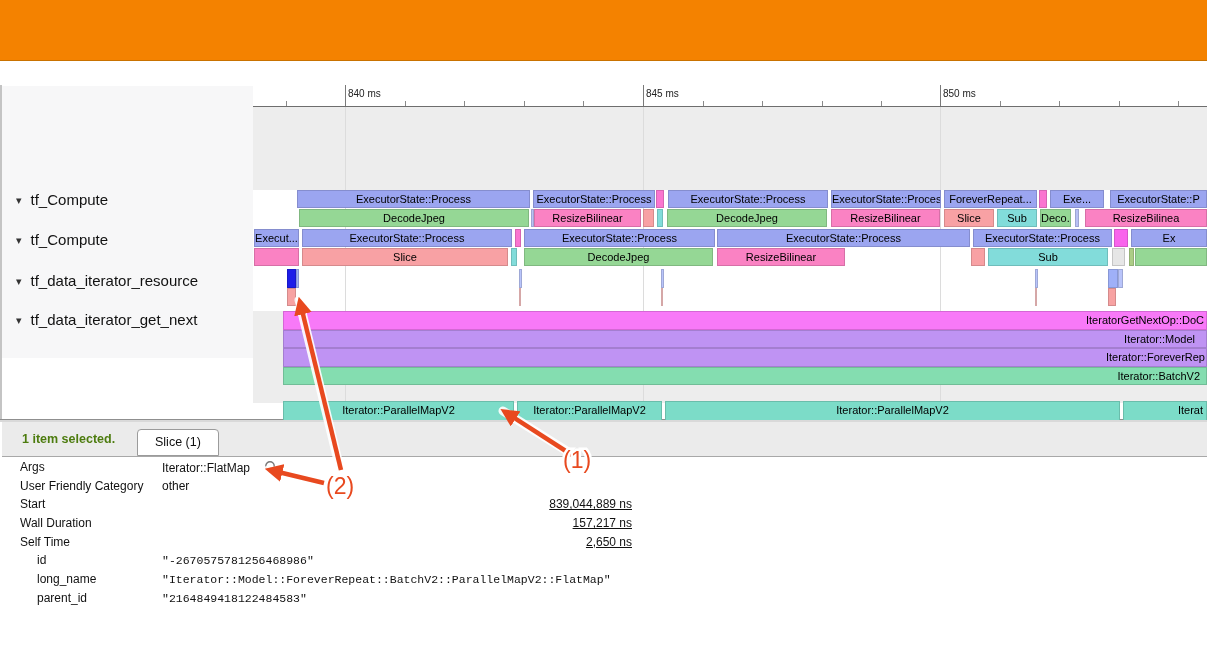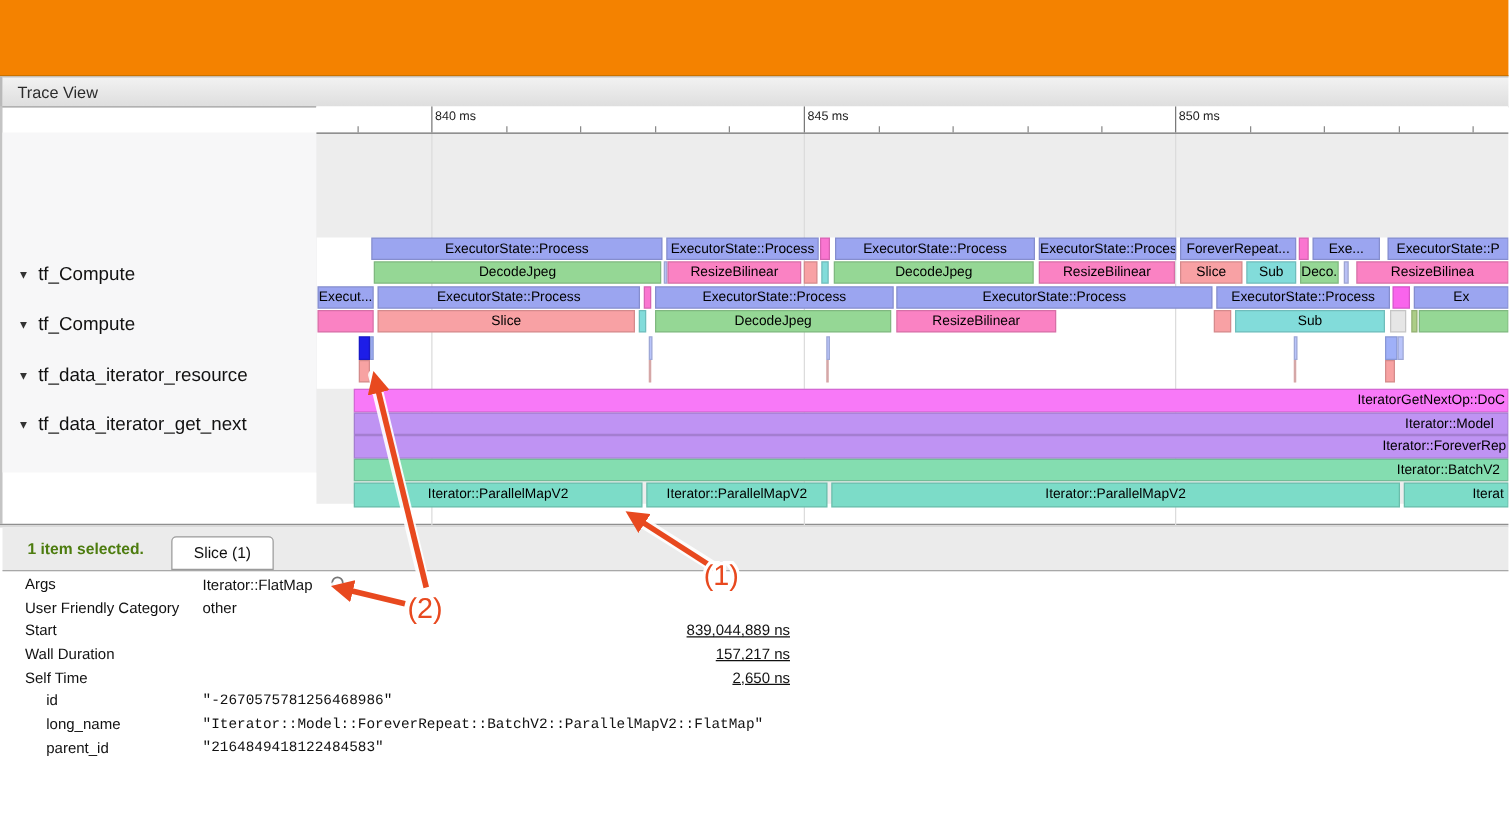--- a/index.html
+++ b/index.html
@@ -8,21 +8,21 @@
   .abs{position:absolute;}
   
   #banner{left:0;top:0;width:1207px;height:60px;background:#f48200;border-bottom:1px solid #c97200;}
   
   #tv-header{left:0;top:61px;width:1205px;height:23px;background:linear-gradient(#f2f2f2,#dedede);
              border-top:1px solid #bcbcbc;border-bottom:1px solid #9a9a9a;border-left:2px solid #b9b9b9;}
   #tv-title{position:absolute;left:12px;top:4px;font-size:13px;color:#2b2b2b;}
   
   #left-edge{left:0;top:85px;width:2px;height:579px;background:#c4c4c4;}
   
-  #left-panel{left:2px;top:86px;width:251px;height:272px;background:#f7f7f8;border-right:1px solid #c8c8c8;margin-top:20px;}
+  #left-panel{left:2px;top:86px;width:251px;height:272px;background:#f7f7f8;border-right:1px solid #c8c8c8;}
   .track-label{position:absolute;left:0;width:100%;transform:translateY(-50%);white-space:nowrap;}
   .track-label .caret{display:inline-block;margin-left:14px;margin-right:9px;font-size:11px;color:#333;vertical-align:1px;}
   .track-label .tname{font-size:15px;color:#111;}
   
   #timeline-body{left:253px;top:85px;width:954px;height:335px;background:#fff;overflow:hidden;}
   #ruler{position:absolute;left:0;top:0;width:954px;height:21px;background:#fff;border-bottom:1px solid #6e6e6e;z-index:5;}
   .tick-major{position:absolute;top:0;width:1px;height:21px;background:#7a7a7a;}
   .tick-label{position:absolute;top:3px;font-size:10px;color:#222;white-space:nowrap;}
   .tick-minor{position:absolute;bottom:0;width:1px;height:5px;background:#8a8a8a;}
   .band{position:absolute;left:0;width:954px;background:#ededed;z-index:0;}
@@ -55,23 +55,20 @@
   .ann-label{font-size:23px;font-weight:500;fill:#e8491f;stroke:#ffffff;stroke-width:5px;
              paint-order:stroke;font-family:"Liberation Sans",sans-serif;}
 </style>
 </head>
 <body>
 
 <div id="app">
 
   <div id="banner" class="abs"></div>
 
-  <div id="tv-header" class="abs">
-    <span id="tv-title">Trace View</span>
-  </div>
 
   <div id="left-edge" class="abs"></div>
 
   <div id="left-panel" class="abs">
       <div class="track-label" style="top: 114px;"><span class="caret">▾</span><span class="tname">tf_Compute</span></div>
       <div class="track-label" style="top: 154px;"><span class="caret">▾</span><span class="tname">tf_Compute</span></div>
       <div class="track-label" style="top: 195px;"><span class="caret">▾</span><span class="tname">tf_data_iterator_resource</span></div>
       <div class="track-label" style="top: 234px;"><span class="caret">▾</span><span class="tname">tf_data_iterator_get_next</span></div>
     </div>
 
@@ -170,21 +167,21 @@
       </div>
       <div class="trace-row" style="top: 244.5px; height: 18.5px;">
         <div class="slice align-right" style="left: 30px; width: 924px; background: rgb(191, 147, 243); line-height: 17.5px; padding-right: 11px;">Iterator::Model</div>
       </div>
       <div class="trace-row" style="top: 263px; height: 18.5px;">
         <div class="slice align-right" style="left: 30px; width: 924px; background: rgb(191, 147, 243); line-height: 17.5px; padding-right: 1px;">Iterator::ForeverRep</div>
       </div>
       <div class="trace-row" style="top: 281.5px; height: 18.5px;">
         <div class="slice align-right" style="left: 30px; width: 924px; background: rgb(132, 221, 176); line-height: 17.5px; padding-right: 6px;">Iterator::BatchV2</div>
       </div>
-      <div class="trace-row" style="top: 301px; height: 20px; text-decoration: underline;">
+      <div class="trace-row" style="top: 316px; height: 20px; text-decoration: underline;">
         <div class="slice" style="left: 30px; width: 231px; background: rgb(124, 220, 200); line-height: 17px;">Iterator::ParallelMapV2</div>
         <div class="slice" style="left: 264px; width: 145px; background: rgb(124, 220, 200); line-height: 17px;">Iterator::ParallelMapV2</div>
         <div class="slice" style="left: 412px; width: 455px; background: rgb(124, 220, 200); line-height: 17px;">Iterator::ParallelMapV2</div>
         <div class="slice align-right" style="left: 870px; width: 84px; background: rgb(124, 220, 200); line-height: 17px; padding-right: 3px;">Iterat</div>
       </div>
     </div>
 
   <div id="bottom-panel" class="abs">
     <div id="split1"></div>
     <div id="split2"></div>

